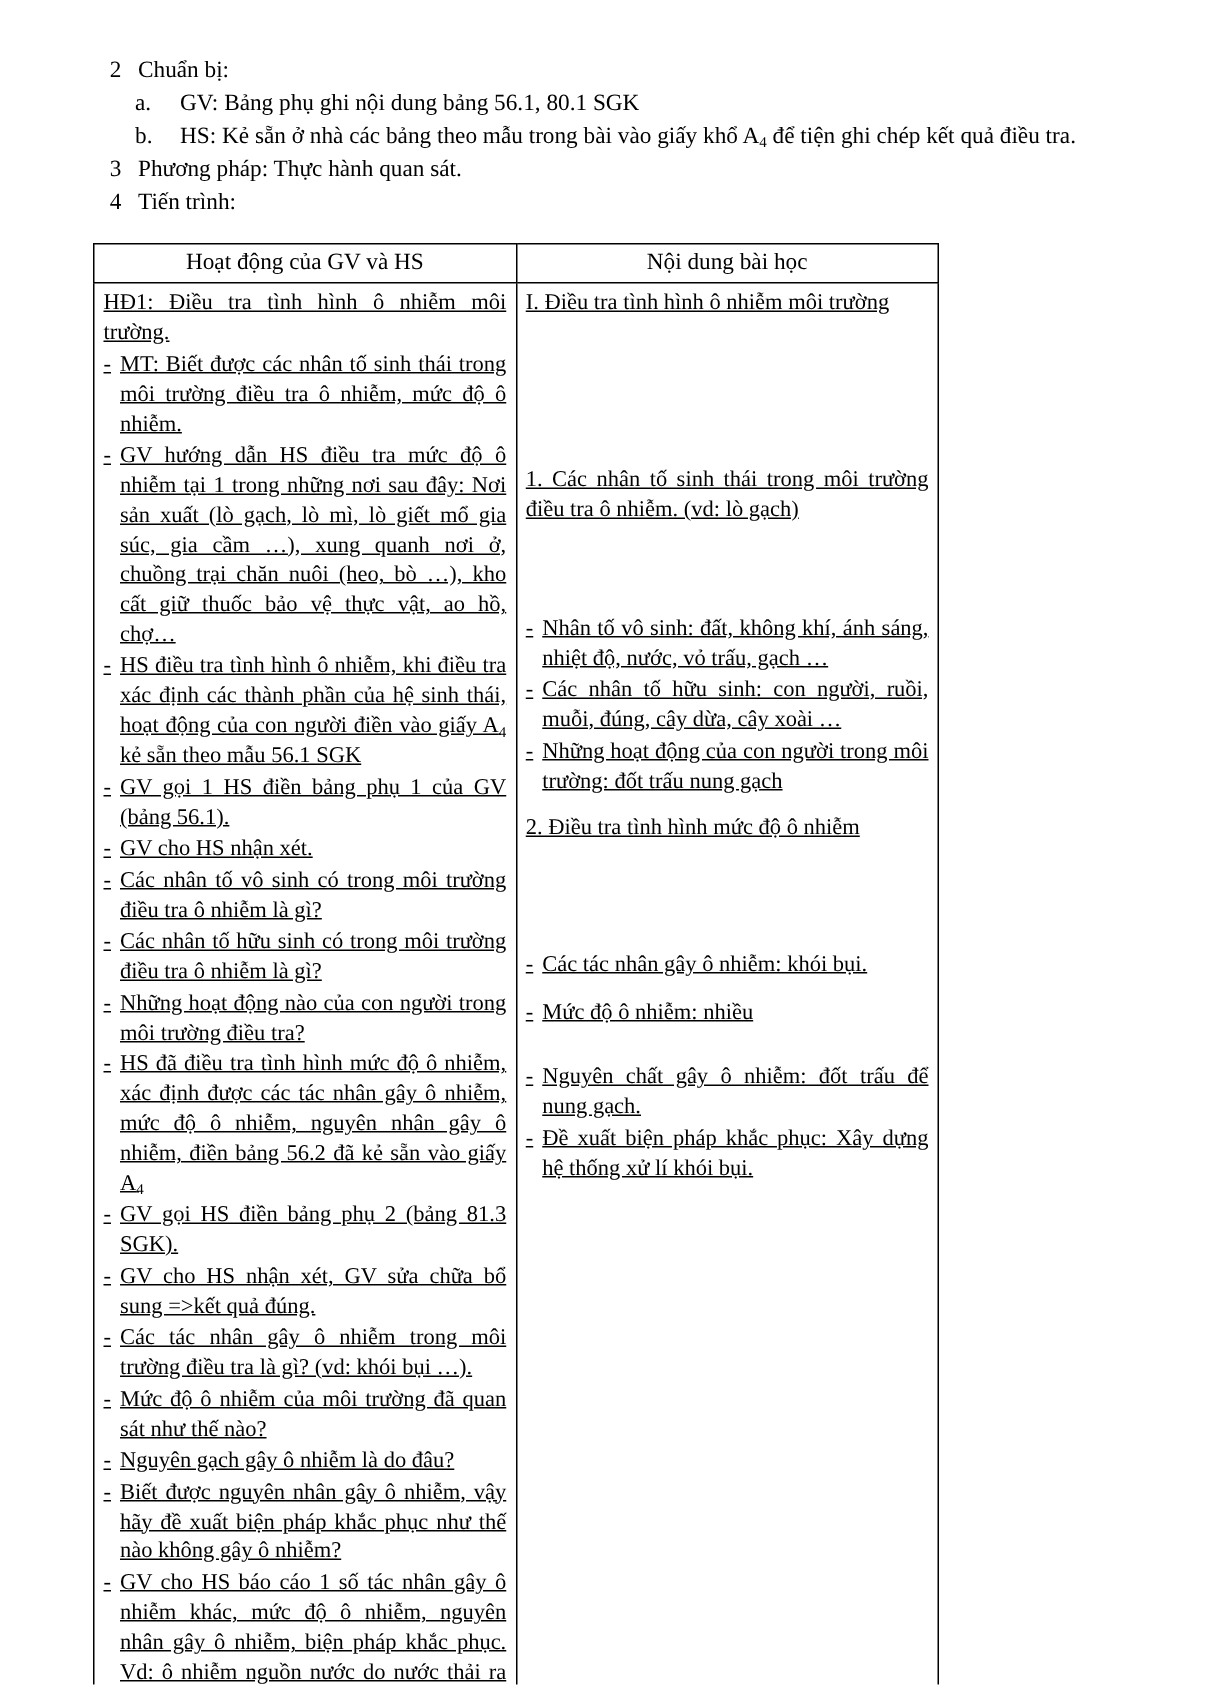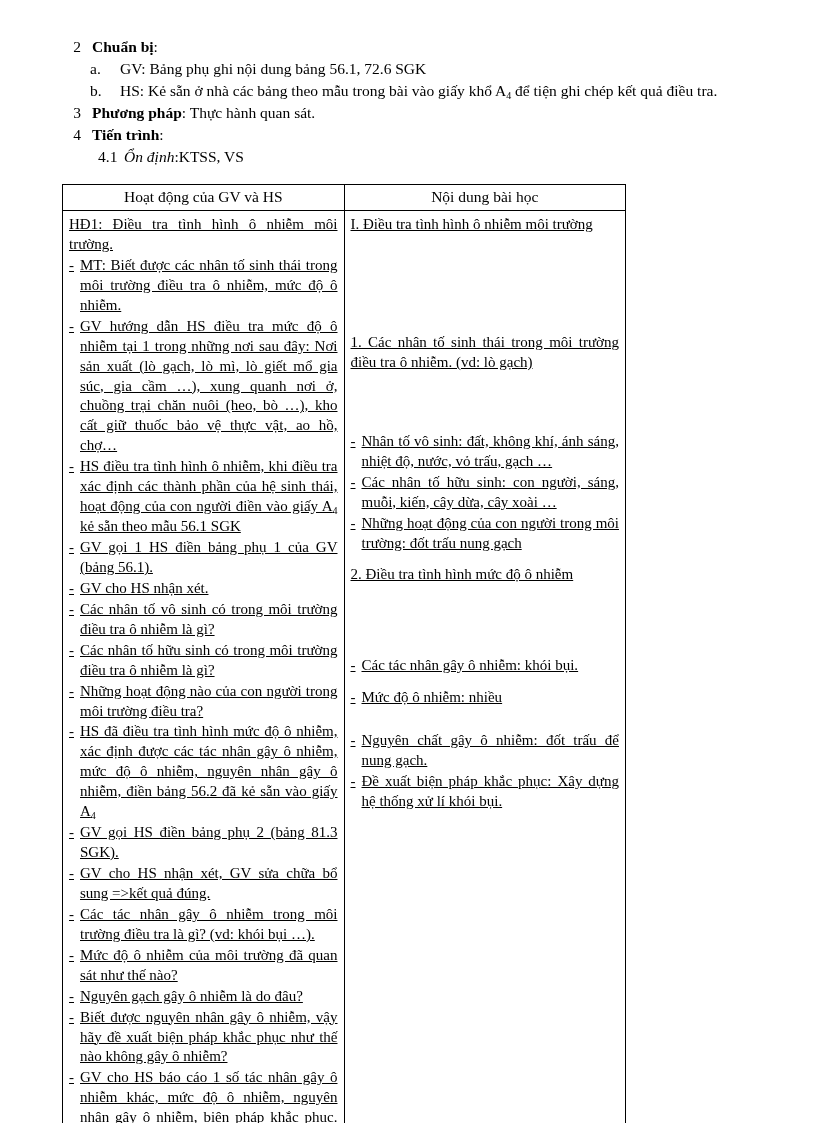--- a/index.html
+++ b/index.html
@@ -47,21 +47,21 @@
   .ol-num.indent2 {
     width: 62px;
     flex: 0 0 62px;
     text-align: left;
     padding-left: 36px;
     box-sizing: border-box;
   }
   .ol-body {
     flex: 1 1 auto;
   }
-  .bold { font-weight: bold; }
+  .bold { font-weight: normal; }
   .ital { font-style: italic; }
   sub { font-size: 10px; vertical-align: baseline; position: relative; top: 3px; }
 
   
   table.lesson {
     width: 564px;
     border-collapse: collapse;
     margin-top: 16px;
     table-layout: fixed;
   }
@@ -117,42 +117,38 @@
 
   <div class="outline">
 
     <div class="ol-row">
       <div class="ol-num">2</div>
       <div class="ol-body"><span class="bold">Chuẩn bị</span><span>:</span></div>
     </div>
 
     <div class="ol-row">
       <div class="ol-num indent1">a.</div>
-      <div class="ol-body">GV: Bảng phụ ghi nội dung bảng 56.1, 72.6 SGK</div>
+      <div class="ol-body">GV: Bảng phụ ghi nội dung bảng 56.1, 80.1 SGK</div>
     </div>
 
     <div class="ol-row">
       <div class="ol-num indent1">b.</div>
       <div class="ol-body">HS: Kẻ sẵn ở nhà các bảng theo mẫu trong bài vào giấy khổ A<sub>4</sub> để tiện ghi chép kết quả điều tra.</div>
     </div>
 
     <div class="ol-row">
       <div class="ol-num">3</div>
       <div class="ol-body"><span class="bold">Phương pháp</span><span>: Thực hành quan sát.</span></div>
     </div>
 
     <div class="ol-row">
       <div class="ol-num">4</div>
       <div class="ol-body"><span class="bold">Tiến trình</span><span>:</span></div>
     </div>
 
-    <div class="ol-row">
-      <div class="ol-num indent2">4.1</div>
-      <div class="ol-body"><span class="ital">Ổn định</span><span>:KTSS, VS</span></div>
-    </div>
 
 
 
   </div>
 
   <table class="lesson">
     <thead>
       <tr>
         <th class="col-left">Hoạt động của GV và HS</th>
         <th class="col-right">Nội dung bài học</th>
@@ -234,21 +230,21 @@
               <div class="blk plain hdr-line">I. Điều tra tình hình ô nhiễm môi trường</div>
               <div class="spacer-7"></div>
               <div class="blk plain">1. Các nhân tố sinh thái trong môi trường điều tra ô nhiễm. (vd: lò gạch)</div>
               <div class="spacer-5"></div>
               <div class="dash-row">
                 <span class="dash">-</span>
                 <span class="dash-txt">Nhân tố vô sinh: đất, không khí, ánh sáng, nhiệt độ, nước, vỏ trấu, gạch …</span>
               </div>
               <div class="dash-row">
                 <span class="dash">-</span>
-                <span class="dash-txt">Các nhân tố hữu sinh: con người, sáng, muỗi, kiến, cây dừa, cây xoài …</span>
+                <span class="dash-txt">Các nhân tố hữu sinh: con người, ruồi, muỗi, đúng, cây dừa, cây xoài …</span>
               </div>
               <div class="dash-row">
                 <span class="dash">-</span>
                 <span class="dash-txt">Những hoạt động của con người trong môi trường: đốt trấu nung gạch</span>
               </div>
               <div class="spacer-1"></div>
               <div class="blk plain">2. Điều tra tình hình mức độ ô nhiễm</div>
               <div class="spacer-6"></div>
               <div class="dash-row">
                 <span class="dash">-</span>

